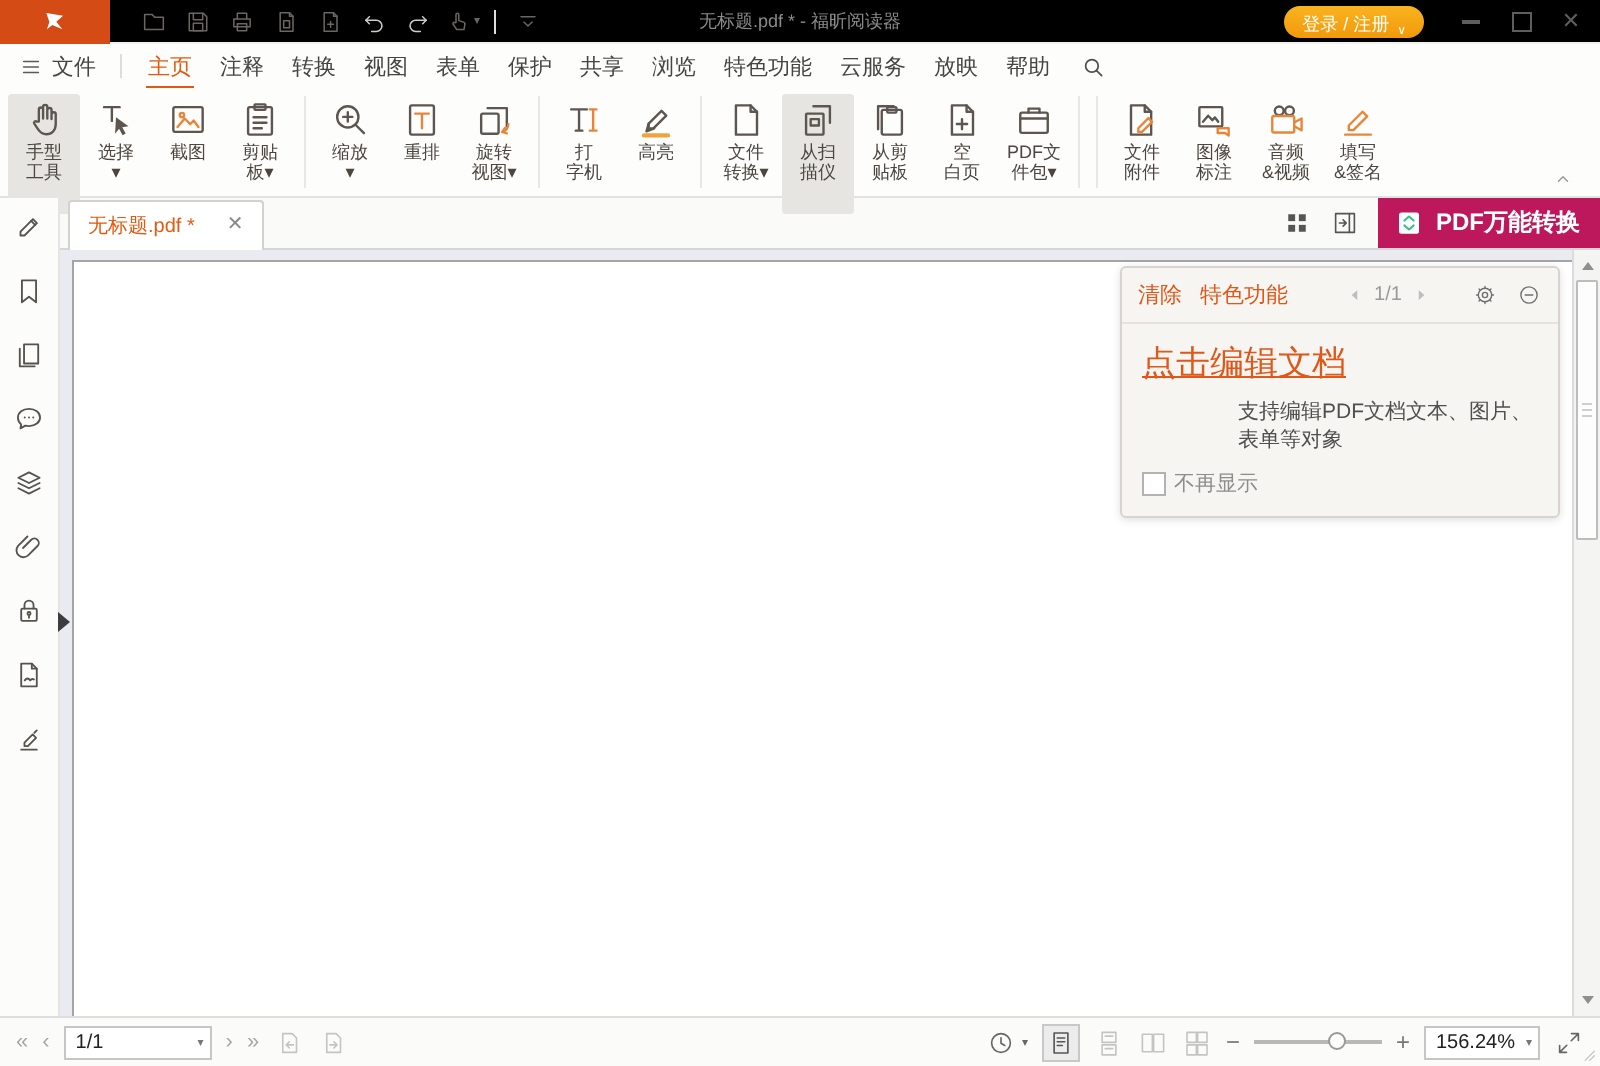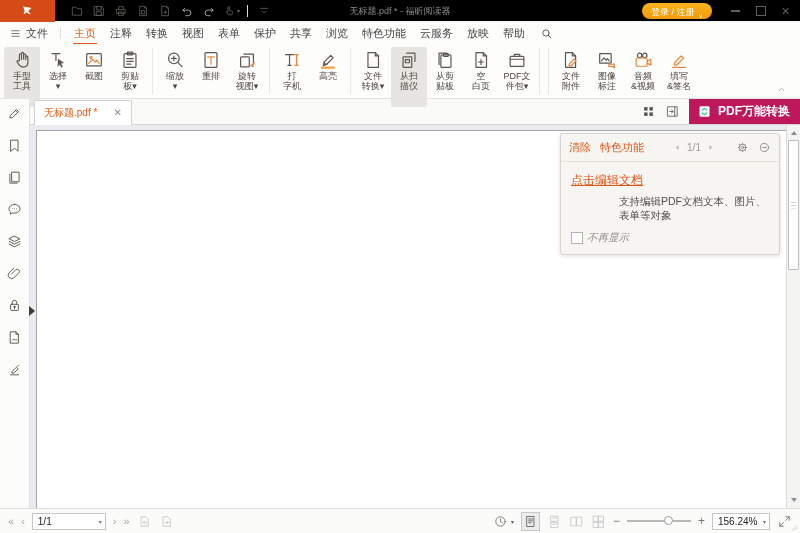--- a/index.html
+++ b/index.html
@@ -87,25 +87,25 @@
   
   .notif{position:absolute;top:8px;right:20px;width:218px;background:#f7f5f2;border:1px solid #d8d3ce;
          border-radius:3px;box-shadow:0 1px 4px rgba(0,0,0,.13);z-index:5;}
   .notif-head{display:flex;align-items:center;padding:6px 8px;border-bottom:1px solid #e6e2dc;gap:9px;}
   .notif-link-sm{font-size:11px;color:#e0571a;cursor:pointer;white-space:nowrap;}
   .notif-nav{display:flex;align-items:center;gap:5px;margin-left:8px;flex:1;justify-content:center;}
   .nav-arrow{width:9px;height:9px;color:#bdbdbd;cursor:pointer;}
   .notif-count{font-size:10px;color:#9a9a9a;}
   .notif-hbtn{width:13px;height:13px;color:#6f6f6f;cursor:pointer;flex:none;}
   .notif-body{padding:8px 10px 9px;}
-  .notif-title{font-size:12px;color:#e0571a;text-decoration:underline;cursor:pointer;display:inline-block;margin-bottom:6px;}
+  .notif-title{font-size:17px;color:#e0571a;text-decoration:underline;cursor:pointer;display:inline-block;margin-bottom:6px;}
   .notif-desc{font-size:10.5px;color:#4f4f4f;margin-bottom:8px;margin-left:48px;}
   .notif-check{display:flex;align-items:center;gap:4px;cursor:pointer;}
   .checkbox{width:10px;height:10px;border:1px solid #b2b2b2;background:#fff;flex:none;}
-  .check-label{font-size:10.5px;color:#8d8d8d;font-style:italic;}
+  .check-label{font-size:10.5px;color:#8d8d8d;}
 
   
   .statusbar{height:25px;box-sizing:border-box;border-top:1px solid #dedede;background:#fbfbfa;
              display:flex;align-items:center;padding:0 8px;gap:7px;position:relative;}
   .st-chev{font-size:11px;color:#a5a5a5;cursor:pointer;line-height:1;}
   .page-box,.zoom-box{height:17px;box-sizing:border-box;border:1px solid #c6c6c6;background:#fff;
              display:flex;align-items:center;cursor:text;}
   .page-box{width:74px;} .zoom-box{width:58px;cursor:pointer;}
   .box-val{font-size:10px;color:#222;padding-left:5px;}
   .box-caret{margin-left:auto;margin-right:3px;font-size:6px;color:#777;}

